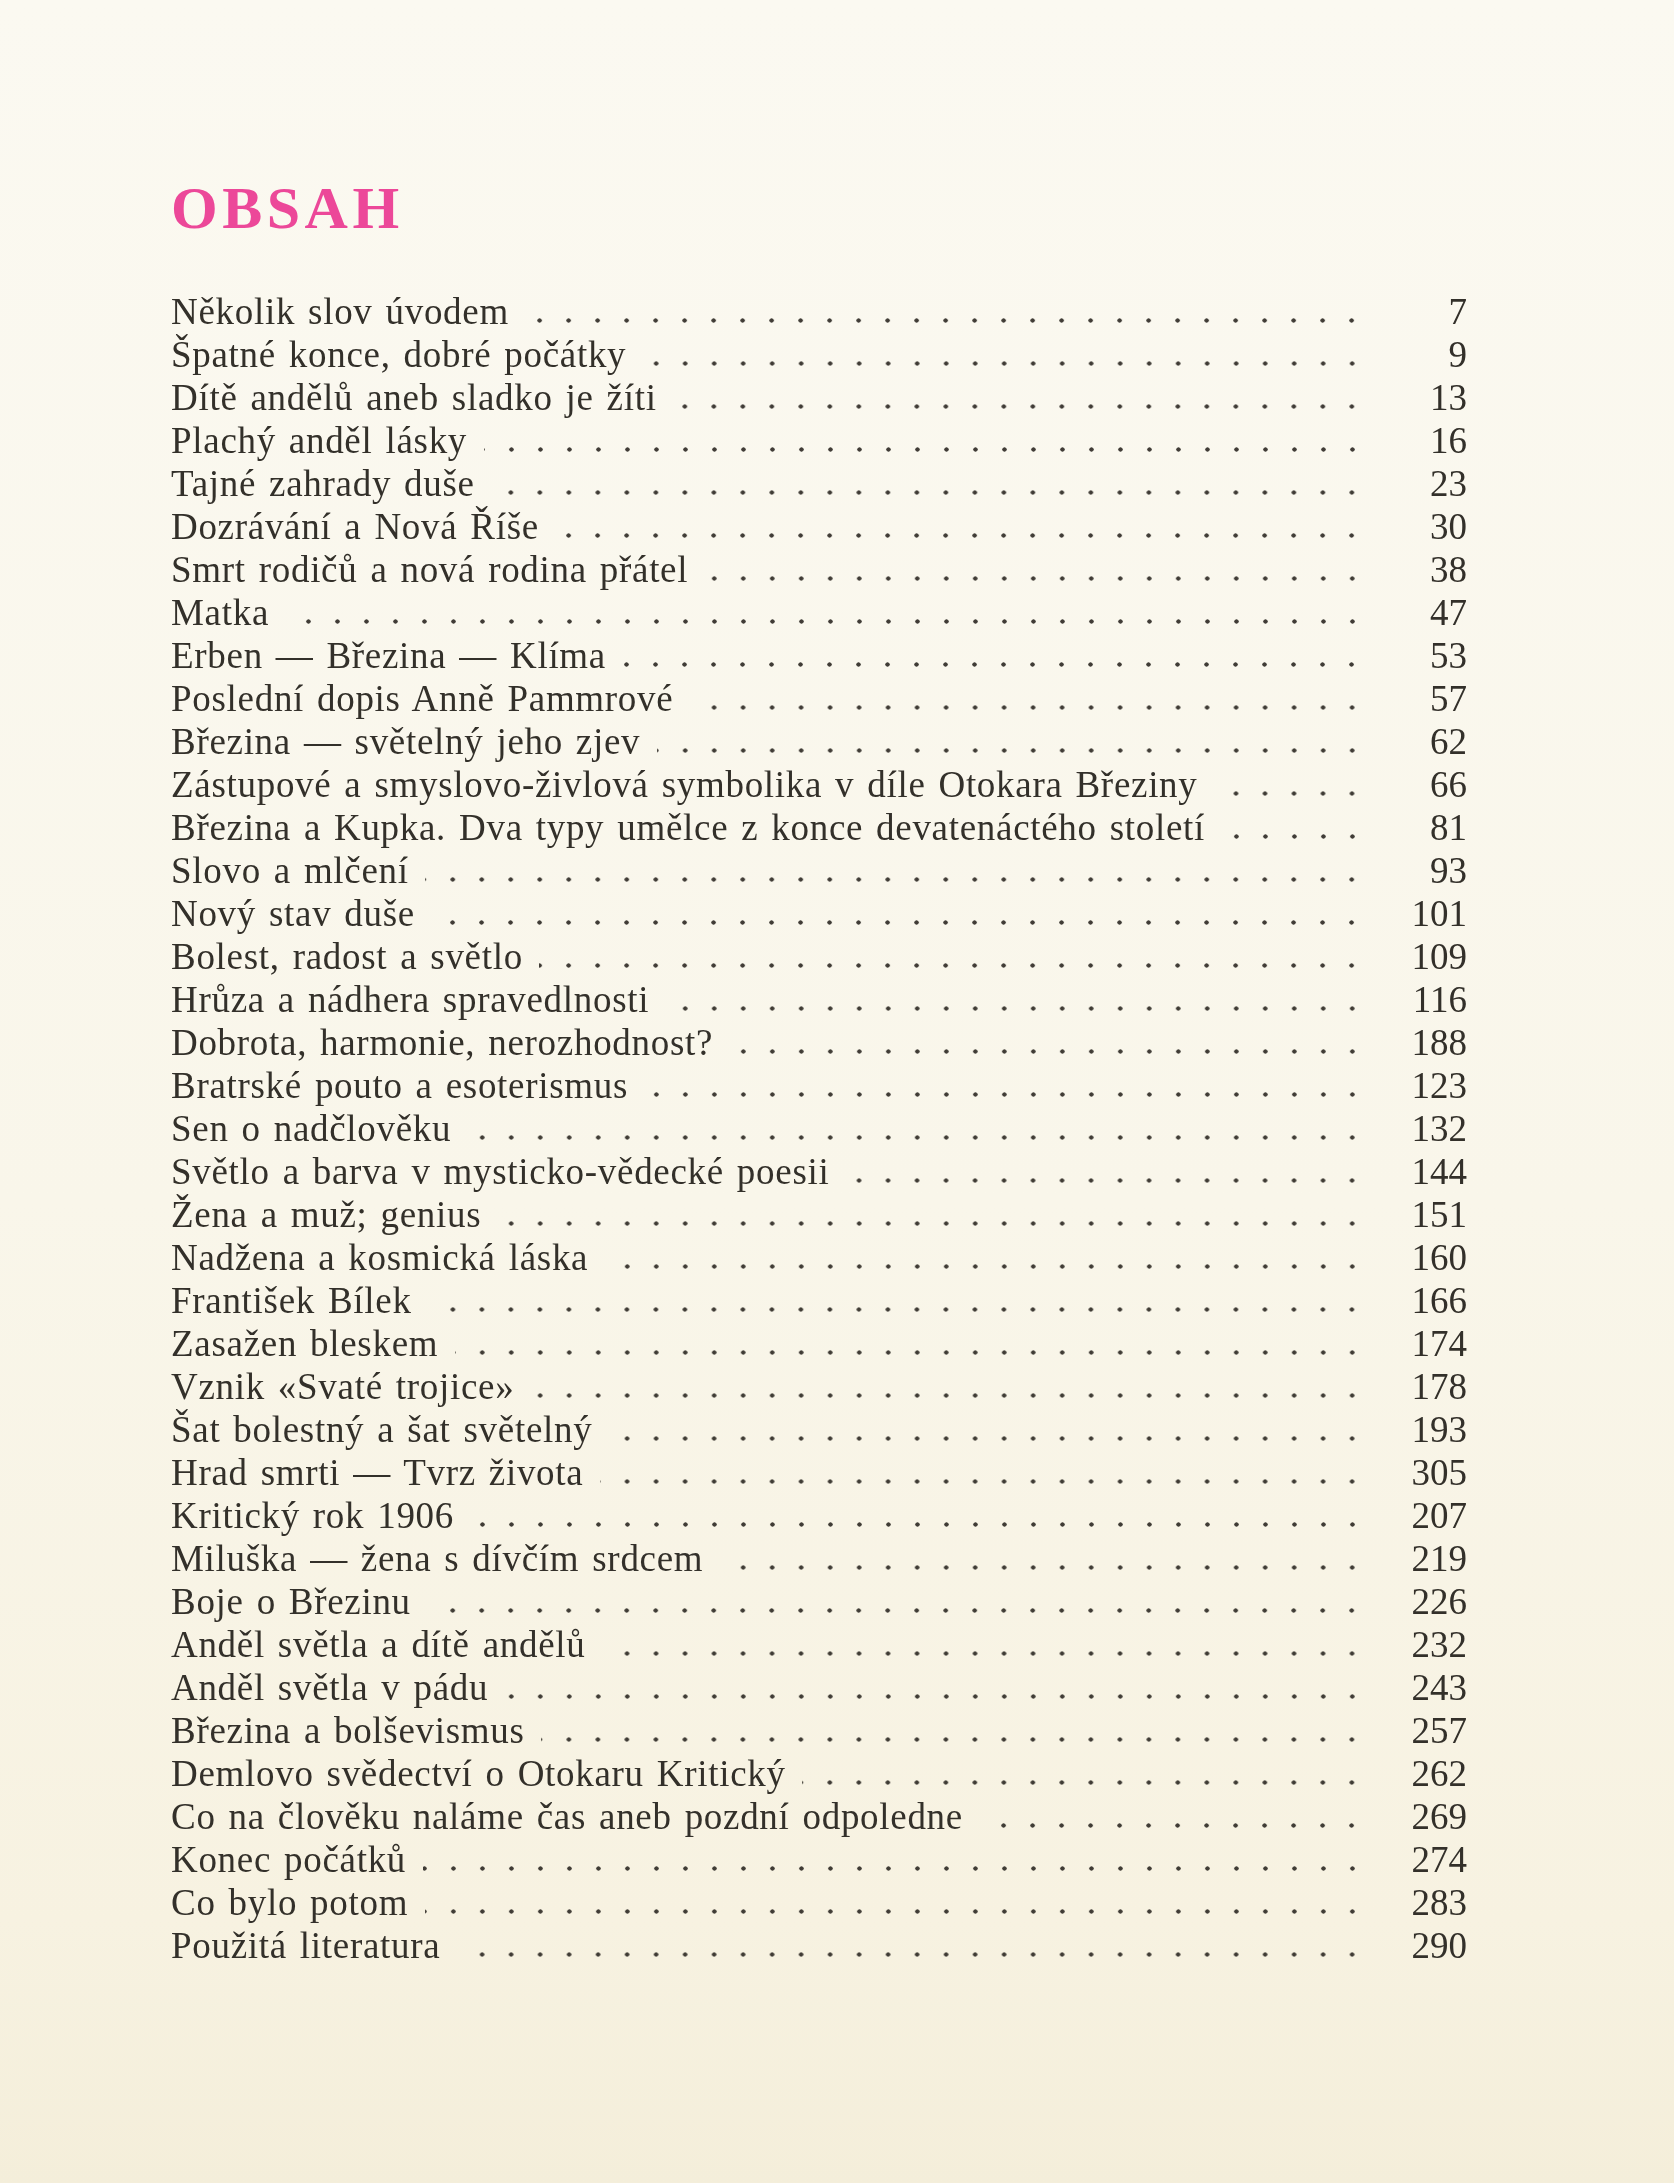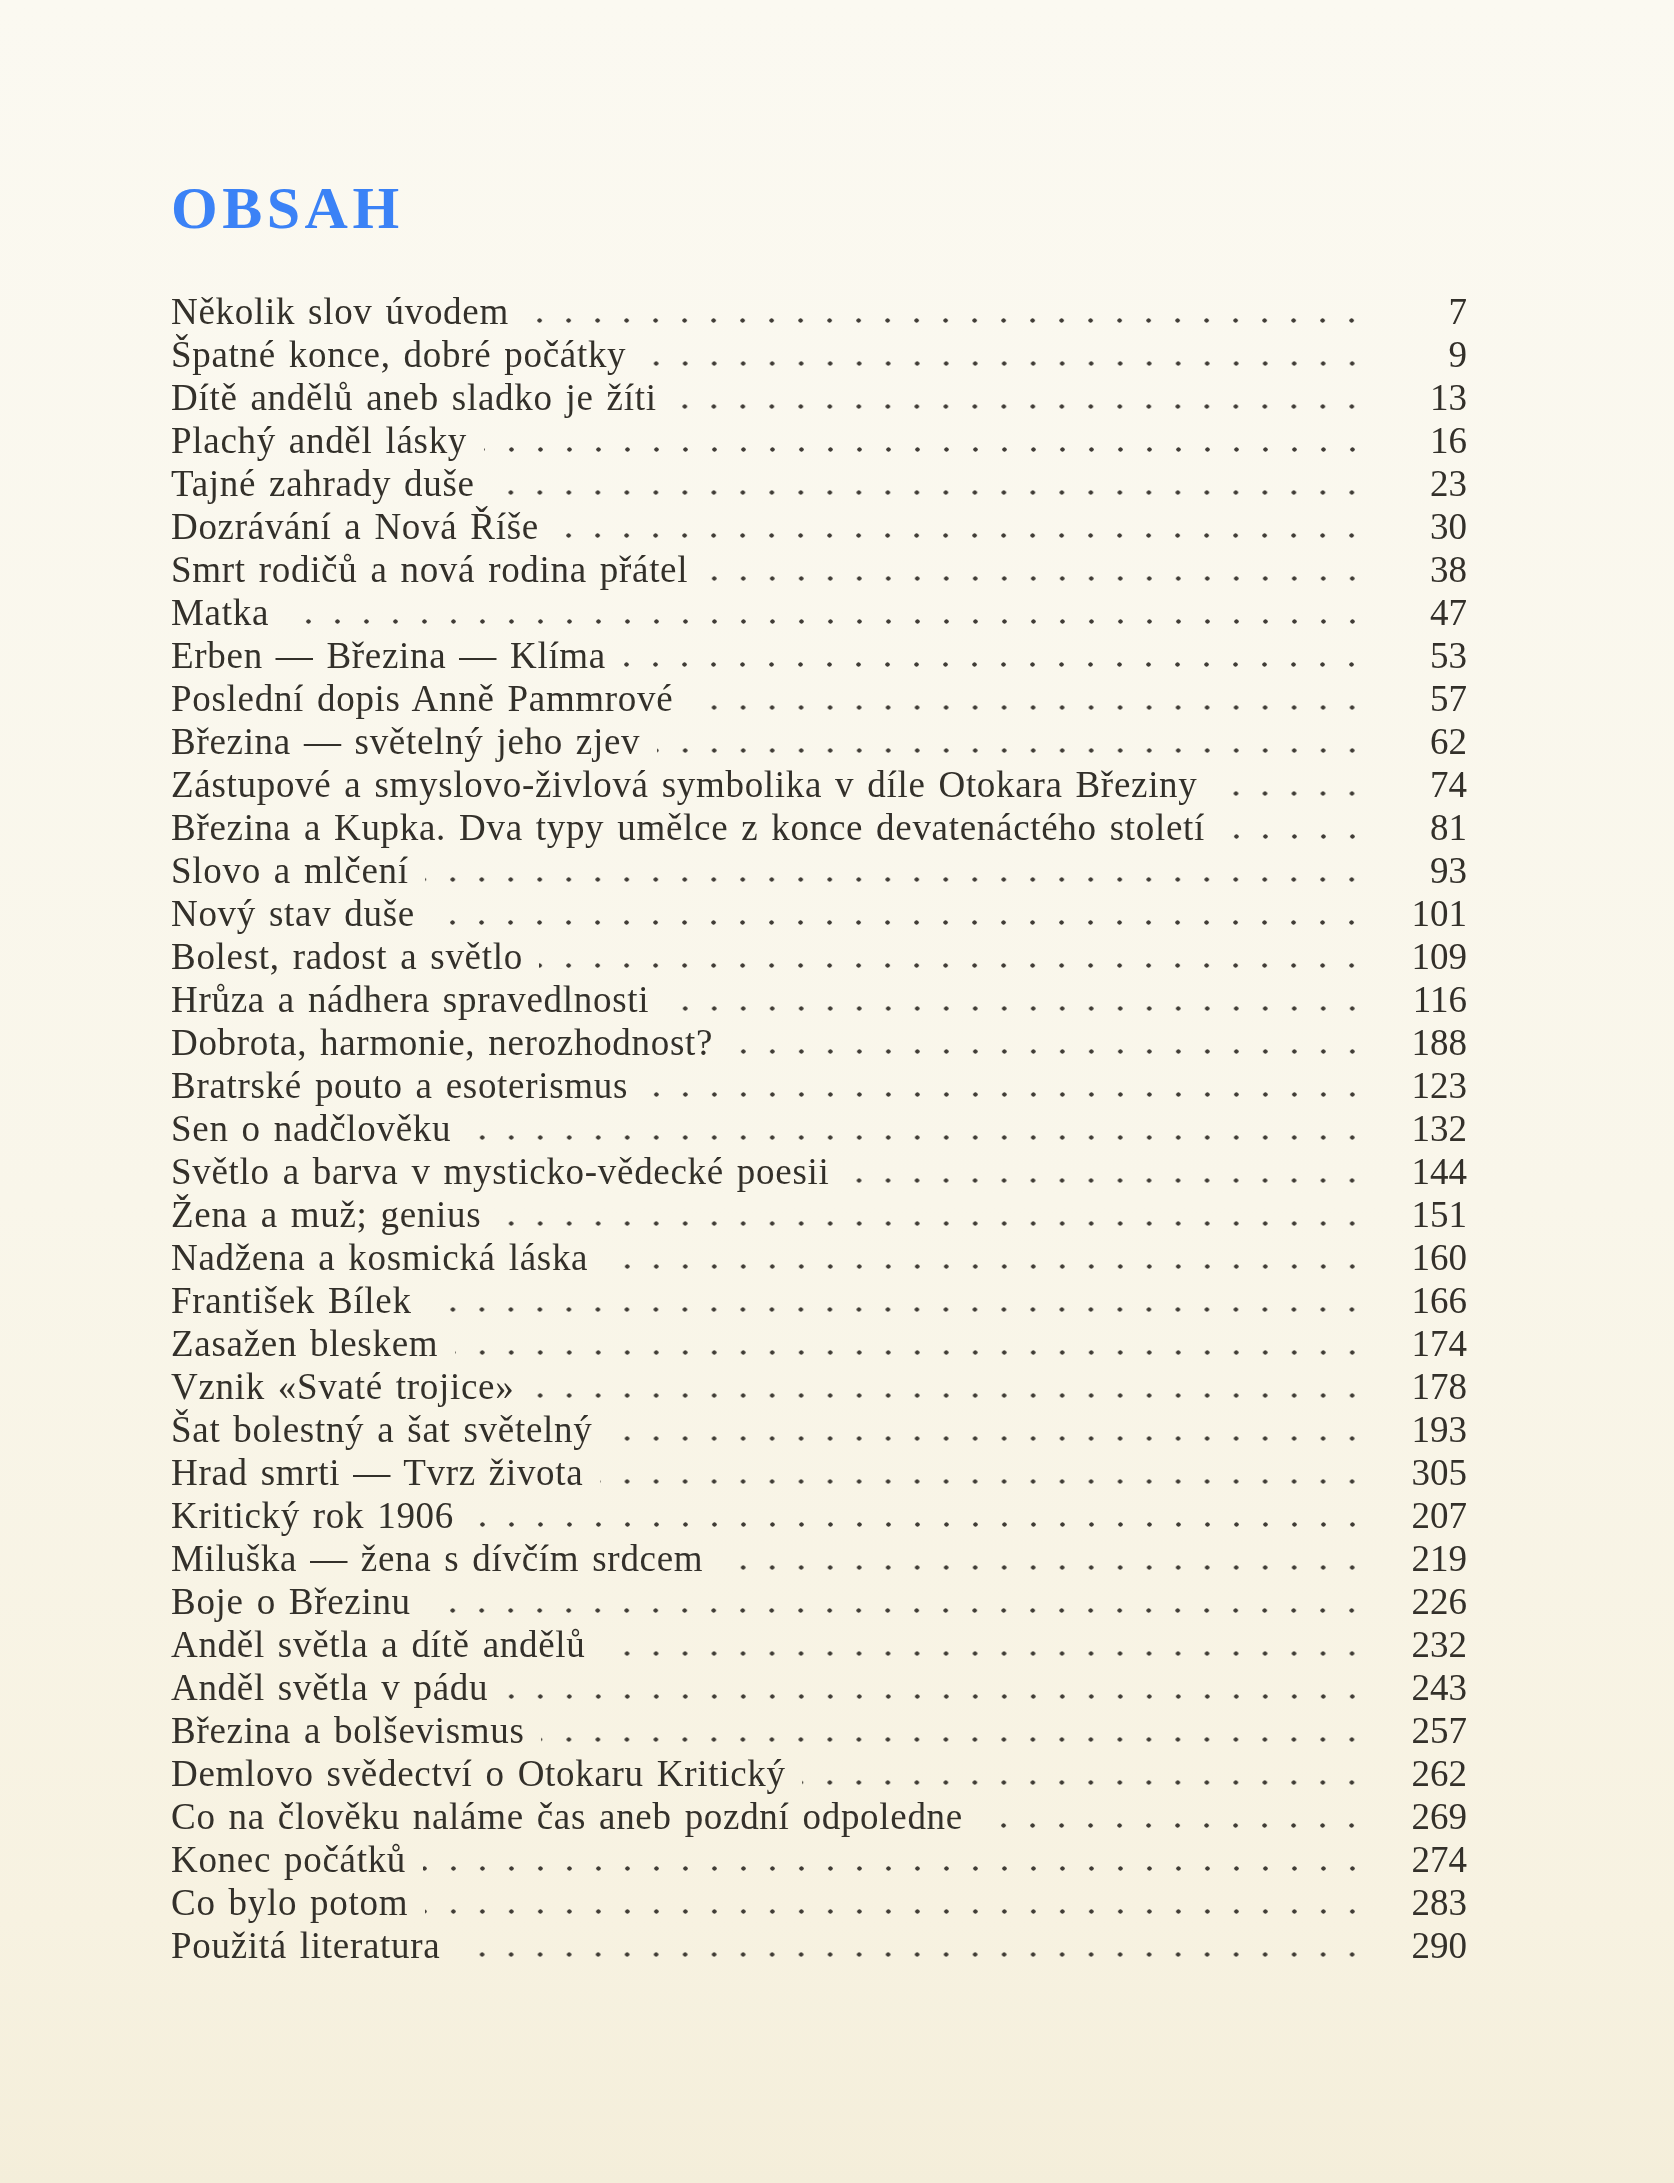--- a/index.html
+++ b/index.html
@@ -20,21 +20,21 @@
     inset: 0;
   }
   .toc-title {
     position: absolute;
     left: 171px;
     top: 174px;
     margin: 0;
     font-size: 60px;
     font-weight: bold;
     letter-spacing: 4.5px;
-    color: #3b82f6;
+    color: #ec4899;
   }
   .toc-list {
     position: absolute;
     left: 171px;
     top: 290px;
     width: 1296px;
   }
   .toc-row {
     display: flex;
     align-items: flex-end;
@@ -132,21 +132,21 @@
 
   <div class="toc-row">
     <span class="toc-entry-title">Březina — světelný jeho zjev</span>
     <span class="dot-leader"></span>
     <span class="toc-entry-page">62</span>
   </div>
 
   <div class="toc-row">
     <span class="toc-entry-title">Zástupové a smyslovo-živlová symbolika v díle Otokara Březiny</span>
     <span class="dot-leader"></span>
-    <span class="toc-entry-page">74</span>
+    <span class="toc-entry-page">66</span>
   </div>
 
   <div class="toc-row">
     <span class="toc-entry-title">Březina a Kupka. Dva typy umělce z konce devatenáctého století</span>
     <span class="dot-leader"></span>
     <span class="toc-entry-page">81</span>
   </div>
 
   <div class="toc-row">
     <span class="toc-entry-title">Slovo a mlčení</span>

